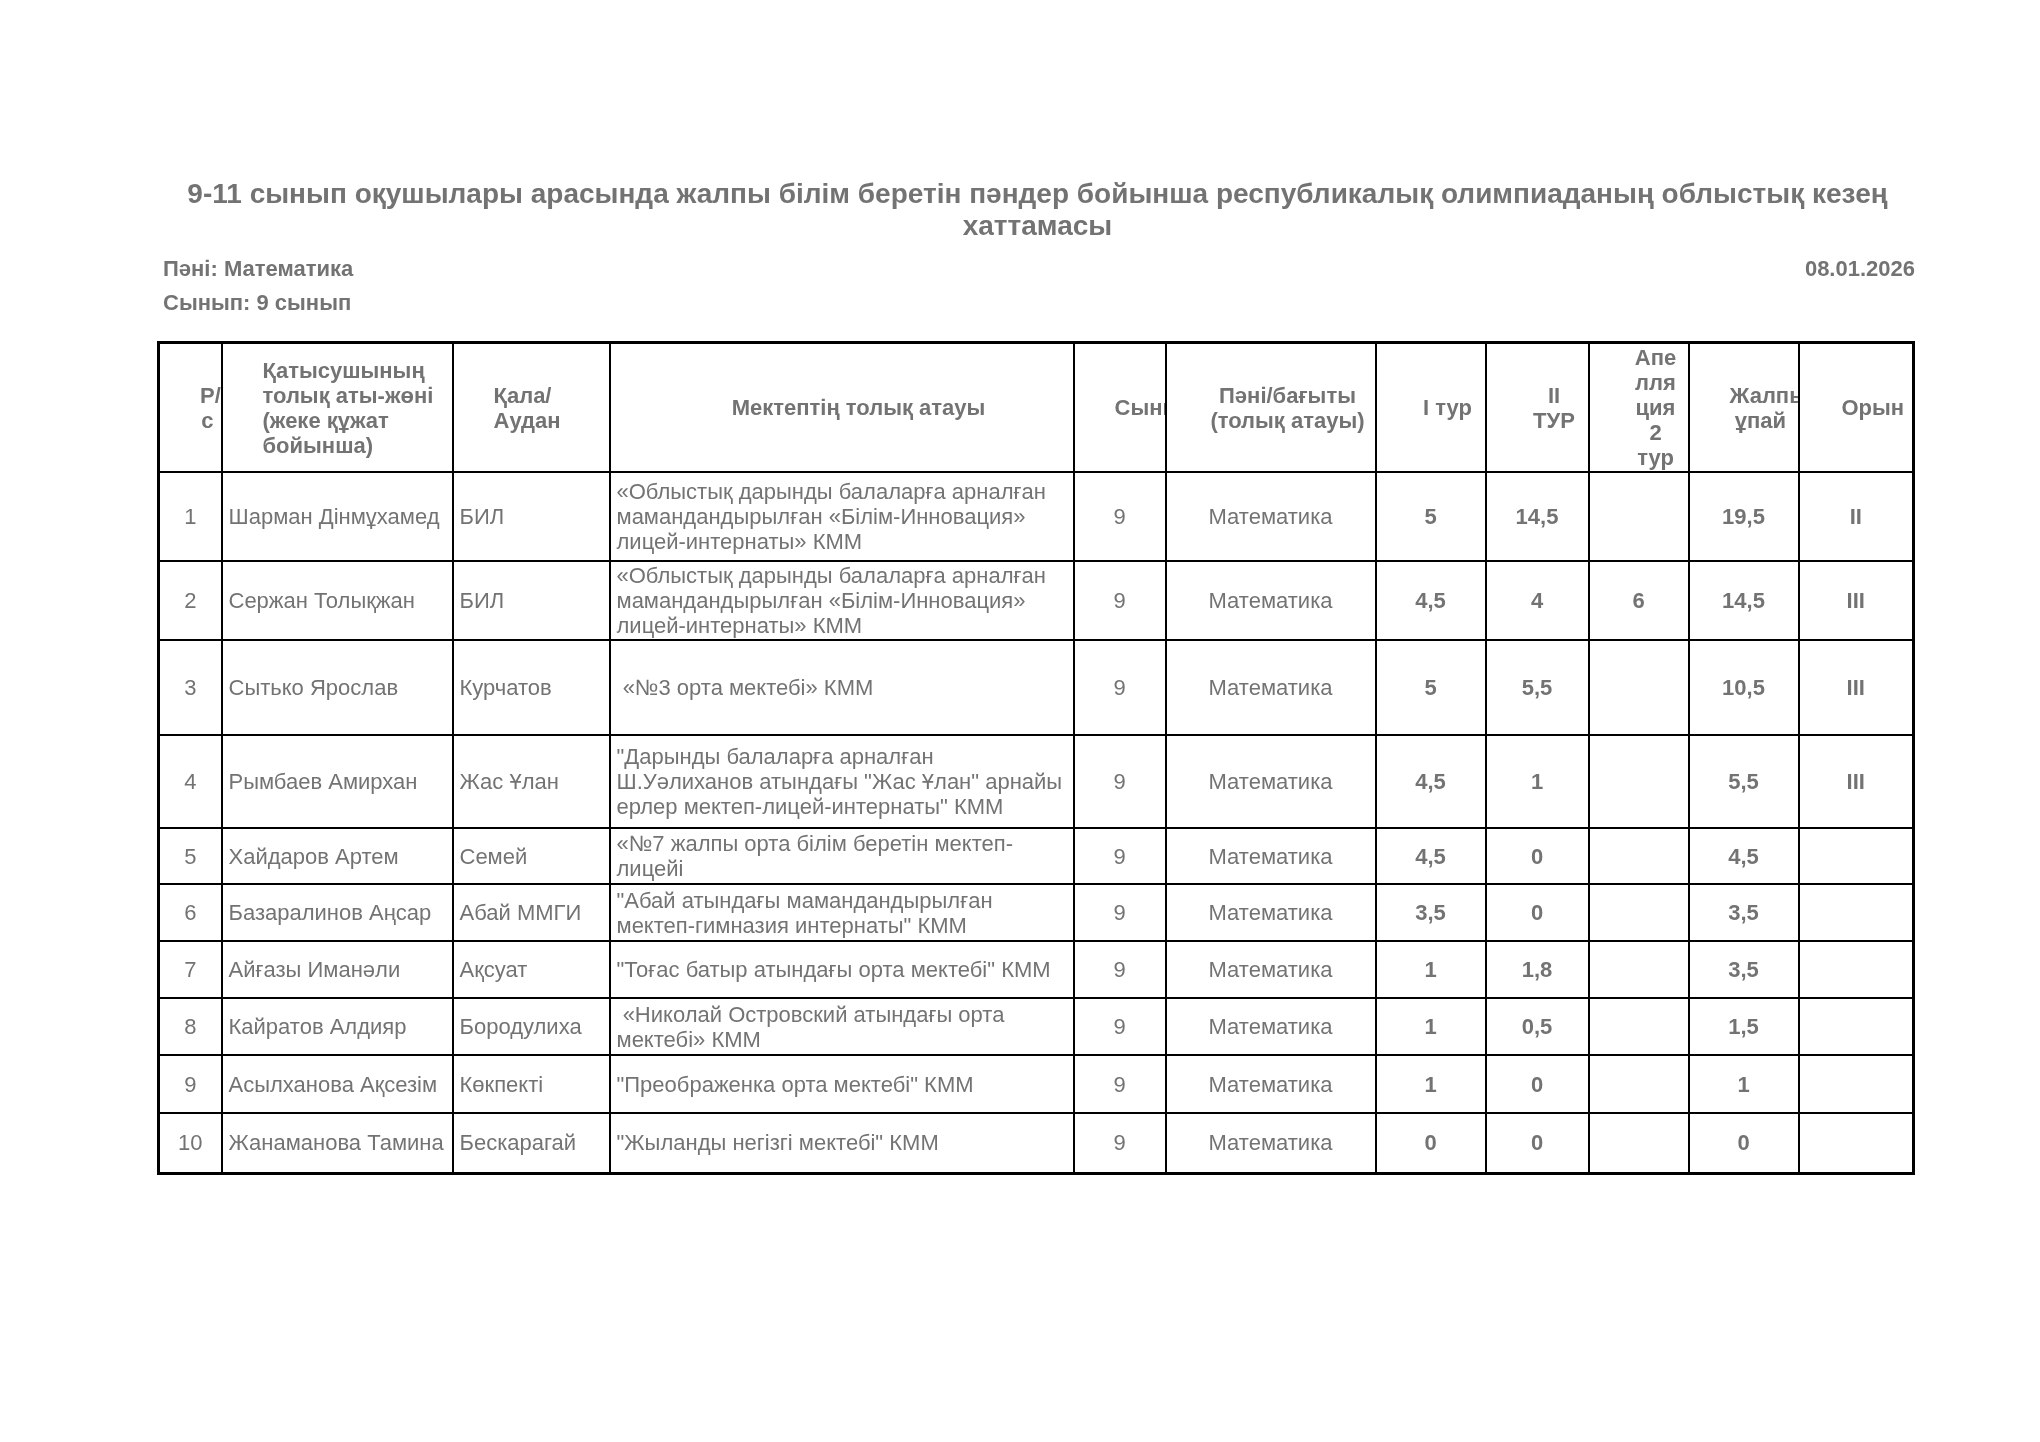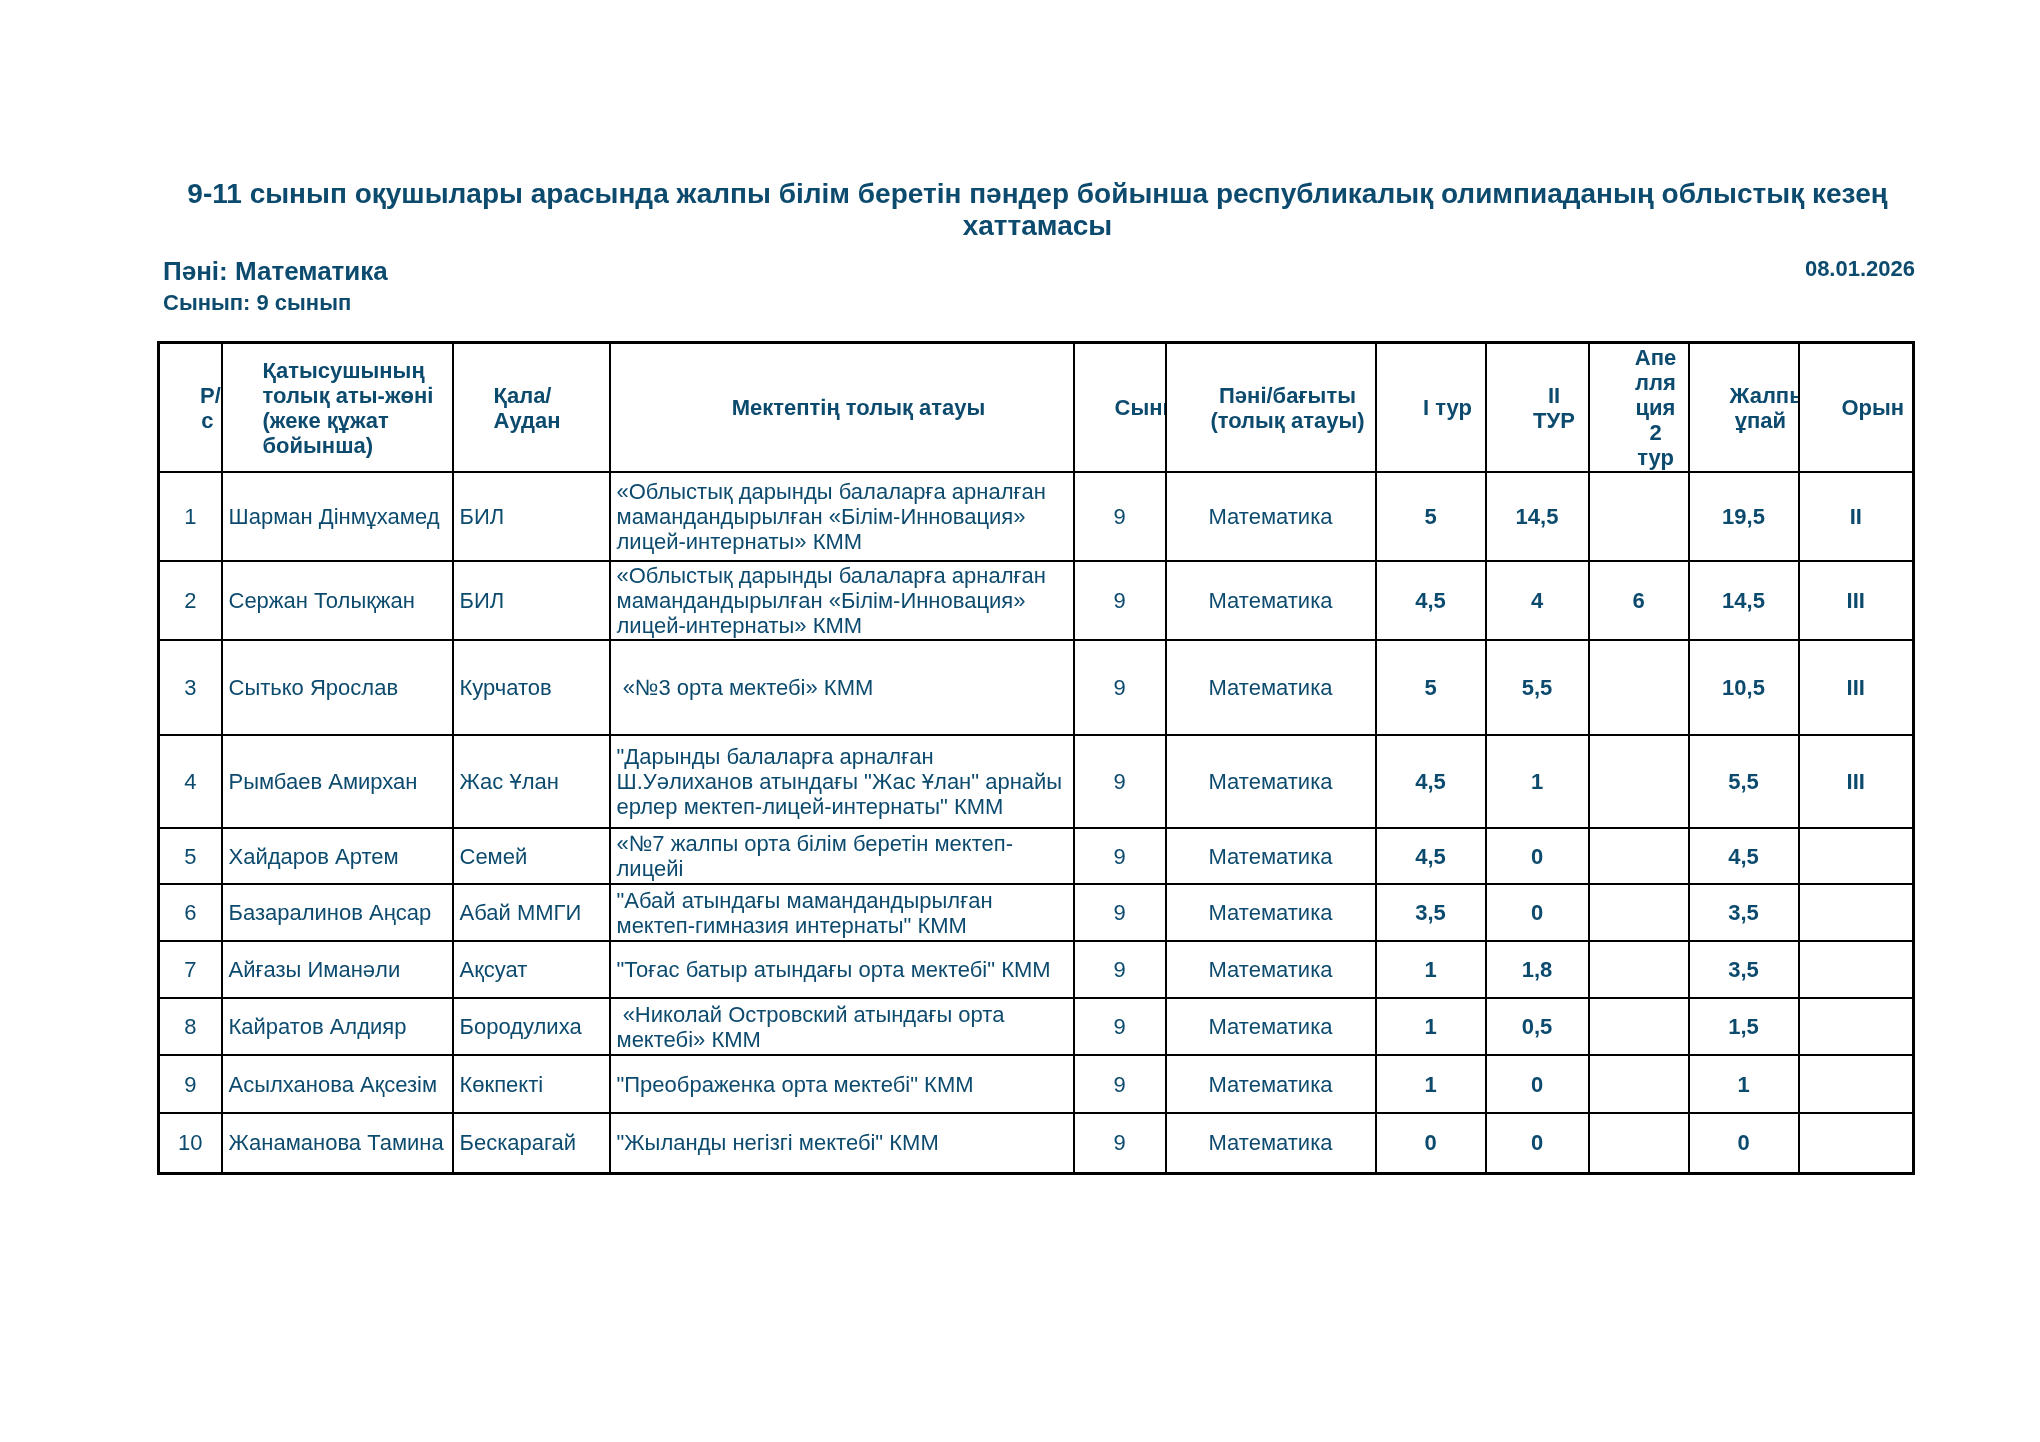--- a/index.html
+++ b/index.html
@@ -1,40 +1,40 @@
 <!DOCTYPE html>
 <html><head>
 <meta charset="utf-8">
 <style>
   html, body { margin: 0; padding: 0; background: #ffffff; }
   .page {
     position: relative;
     width: 2040px;
     height: 1442px;
     background: #ffffff;
-    color: #0c4a6e;
+    color: #737373;
     font-family: "Liberation Sans", sans-serif;
     overflow: hidden;
   }
   .title {
     position: absolute;
     top: 178px;
     left: 160px;
     width: 1755px;
     text-align: center;
     font-weight: bold;
     font-size: 28px;
     line-height: 32px;
   }
   .meta-subject {
     position: absolute;
     top: 256px;
     left: 163px;
     font-weight: bold;
-    font-size: 26px;
+    font-size: 22px;
   }
   .meta-date {
     position: absolute;
     top: 256px;
     right: 125px;
     font-weight: bold;
     font-size: 22px;
   }
   .meta-class {
     position: absolute;

